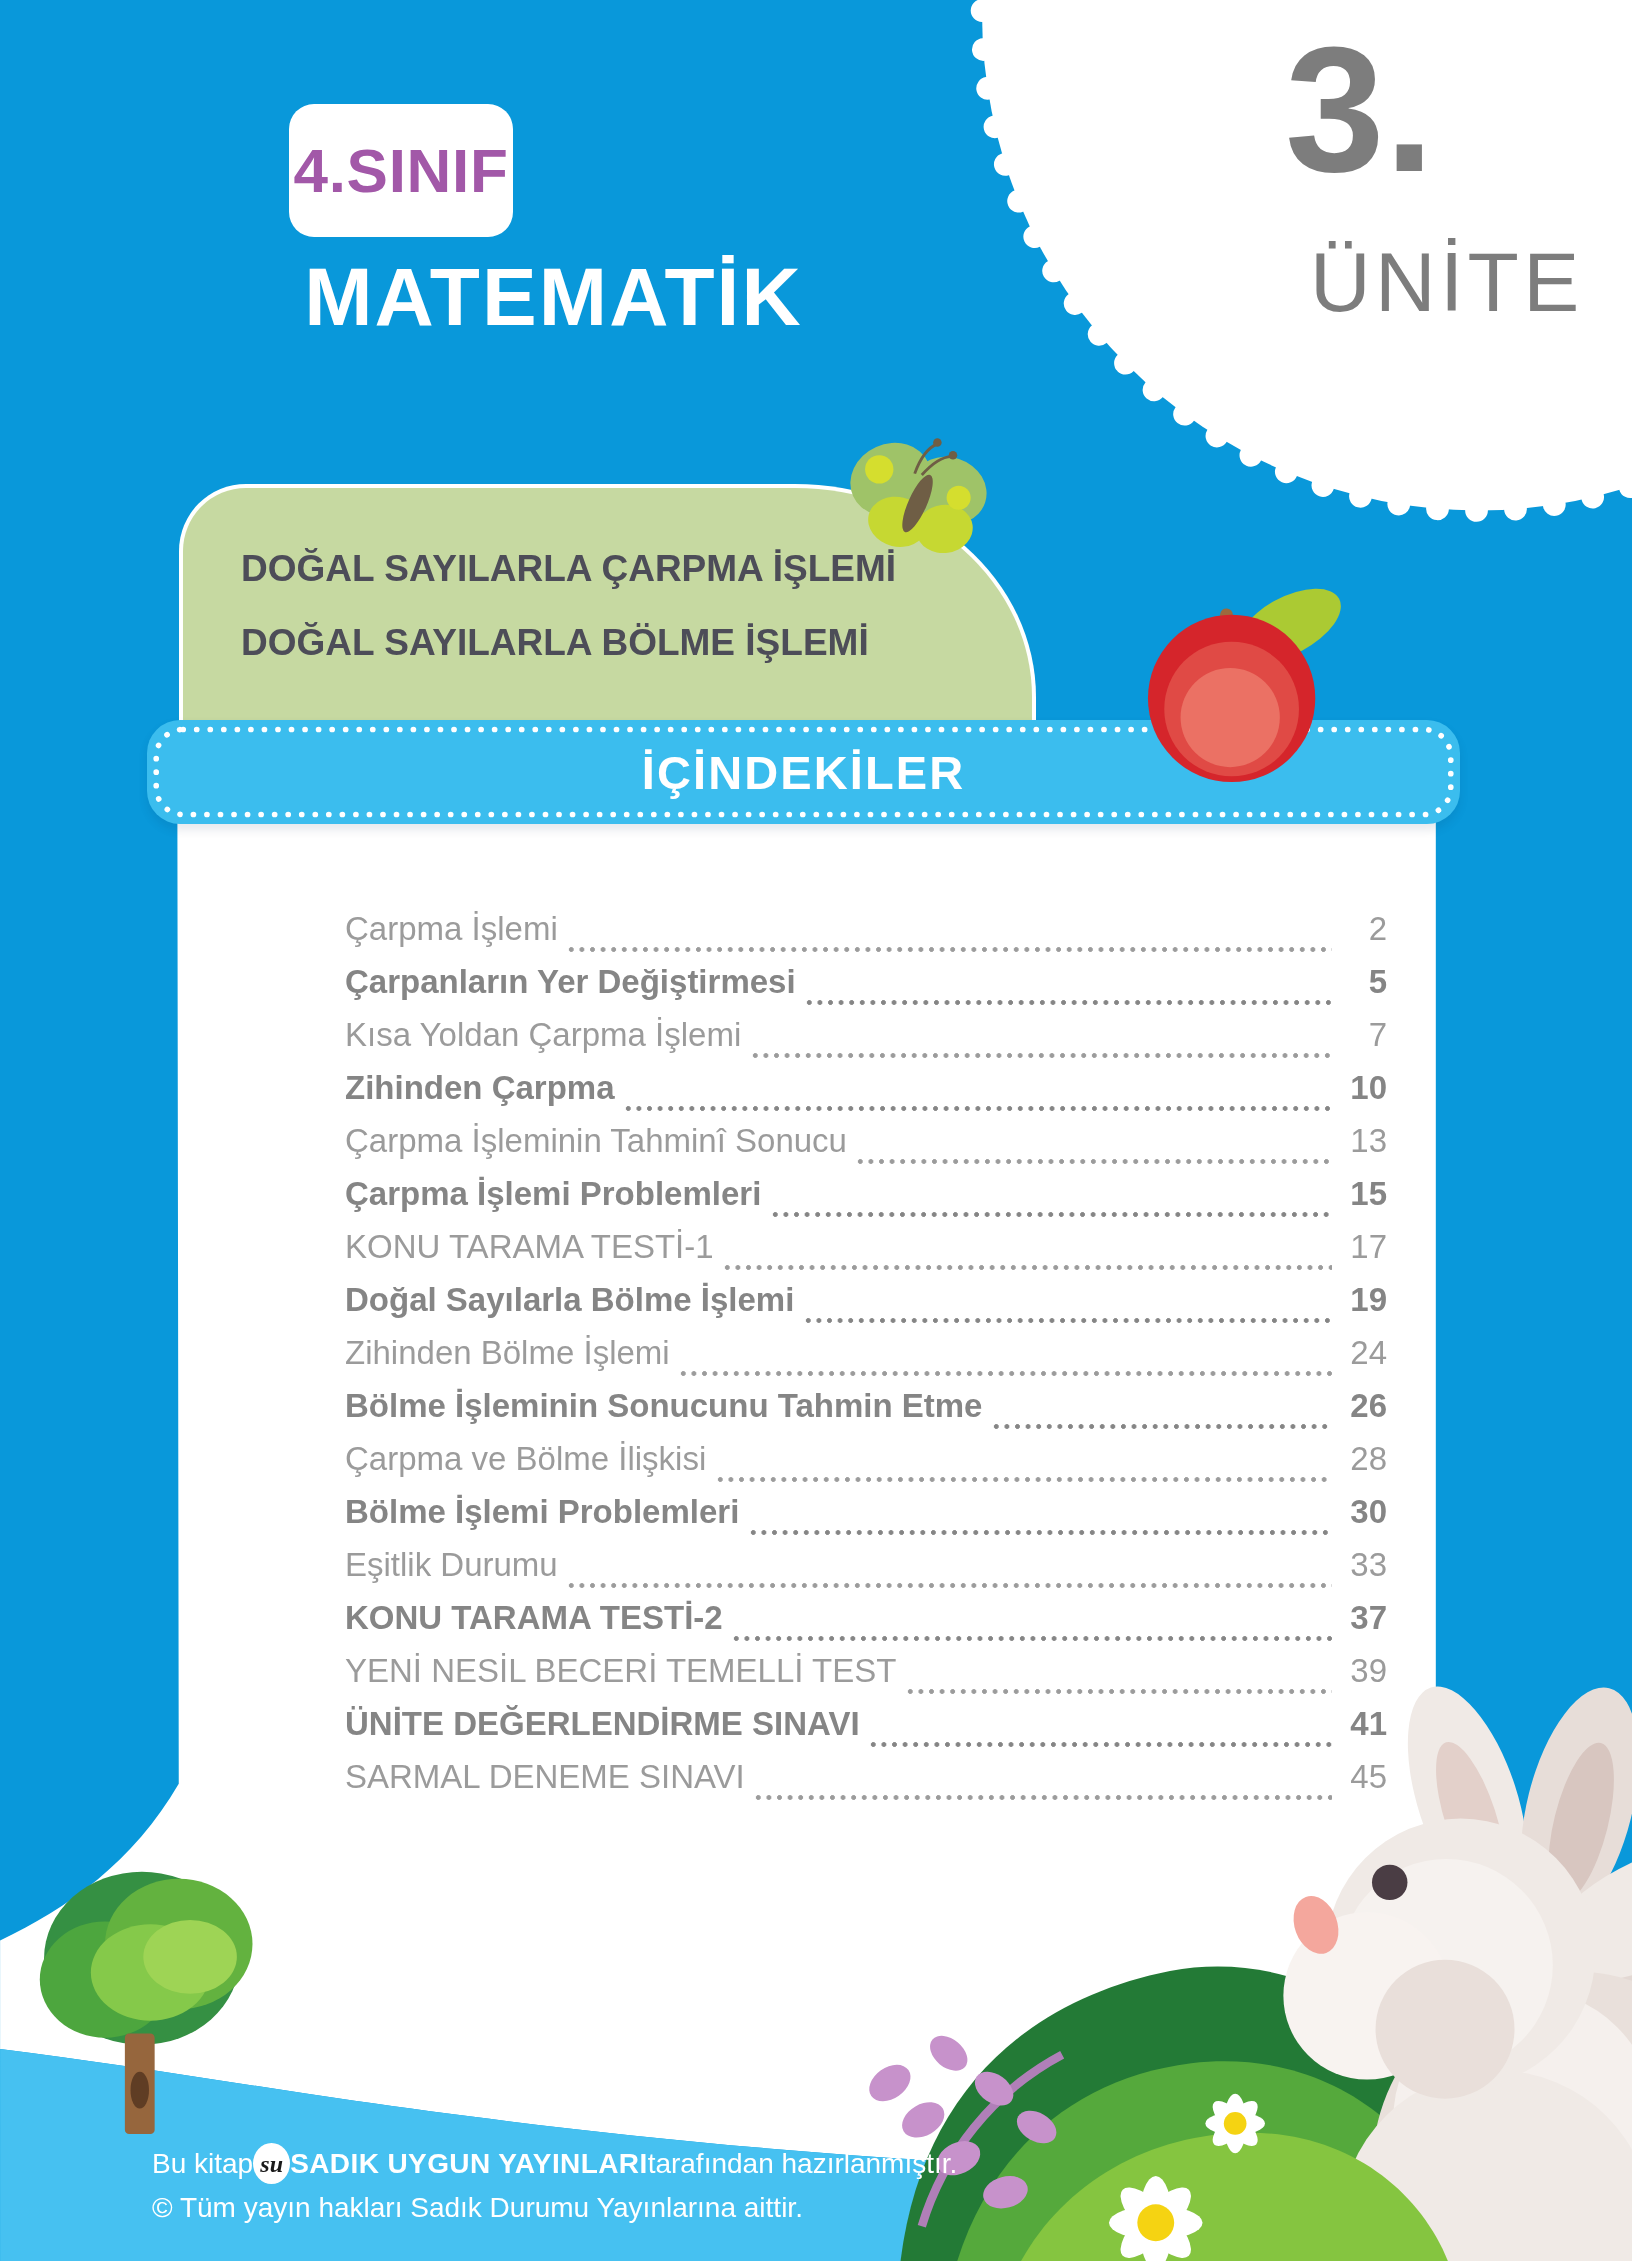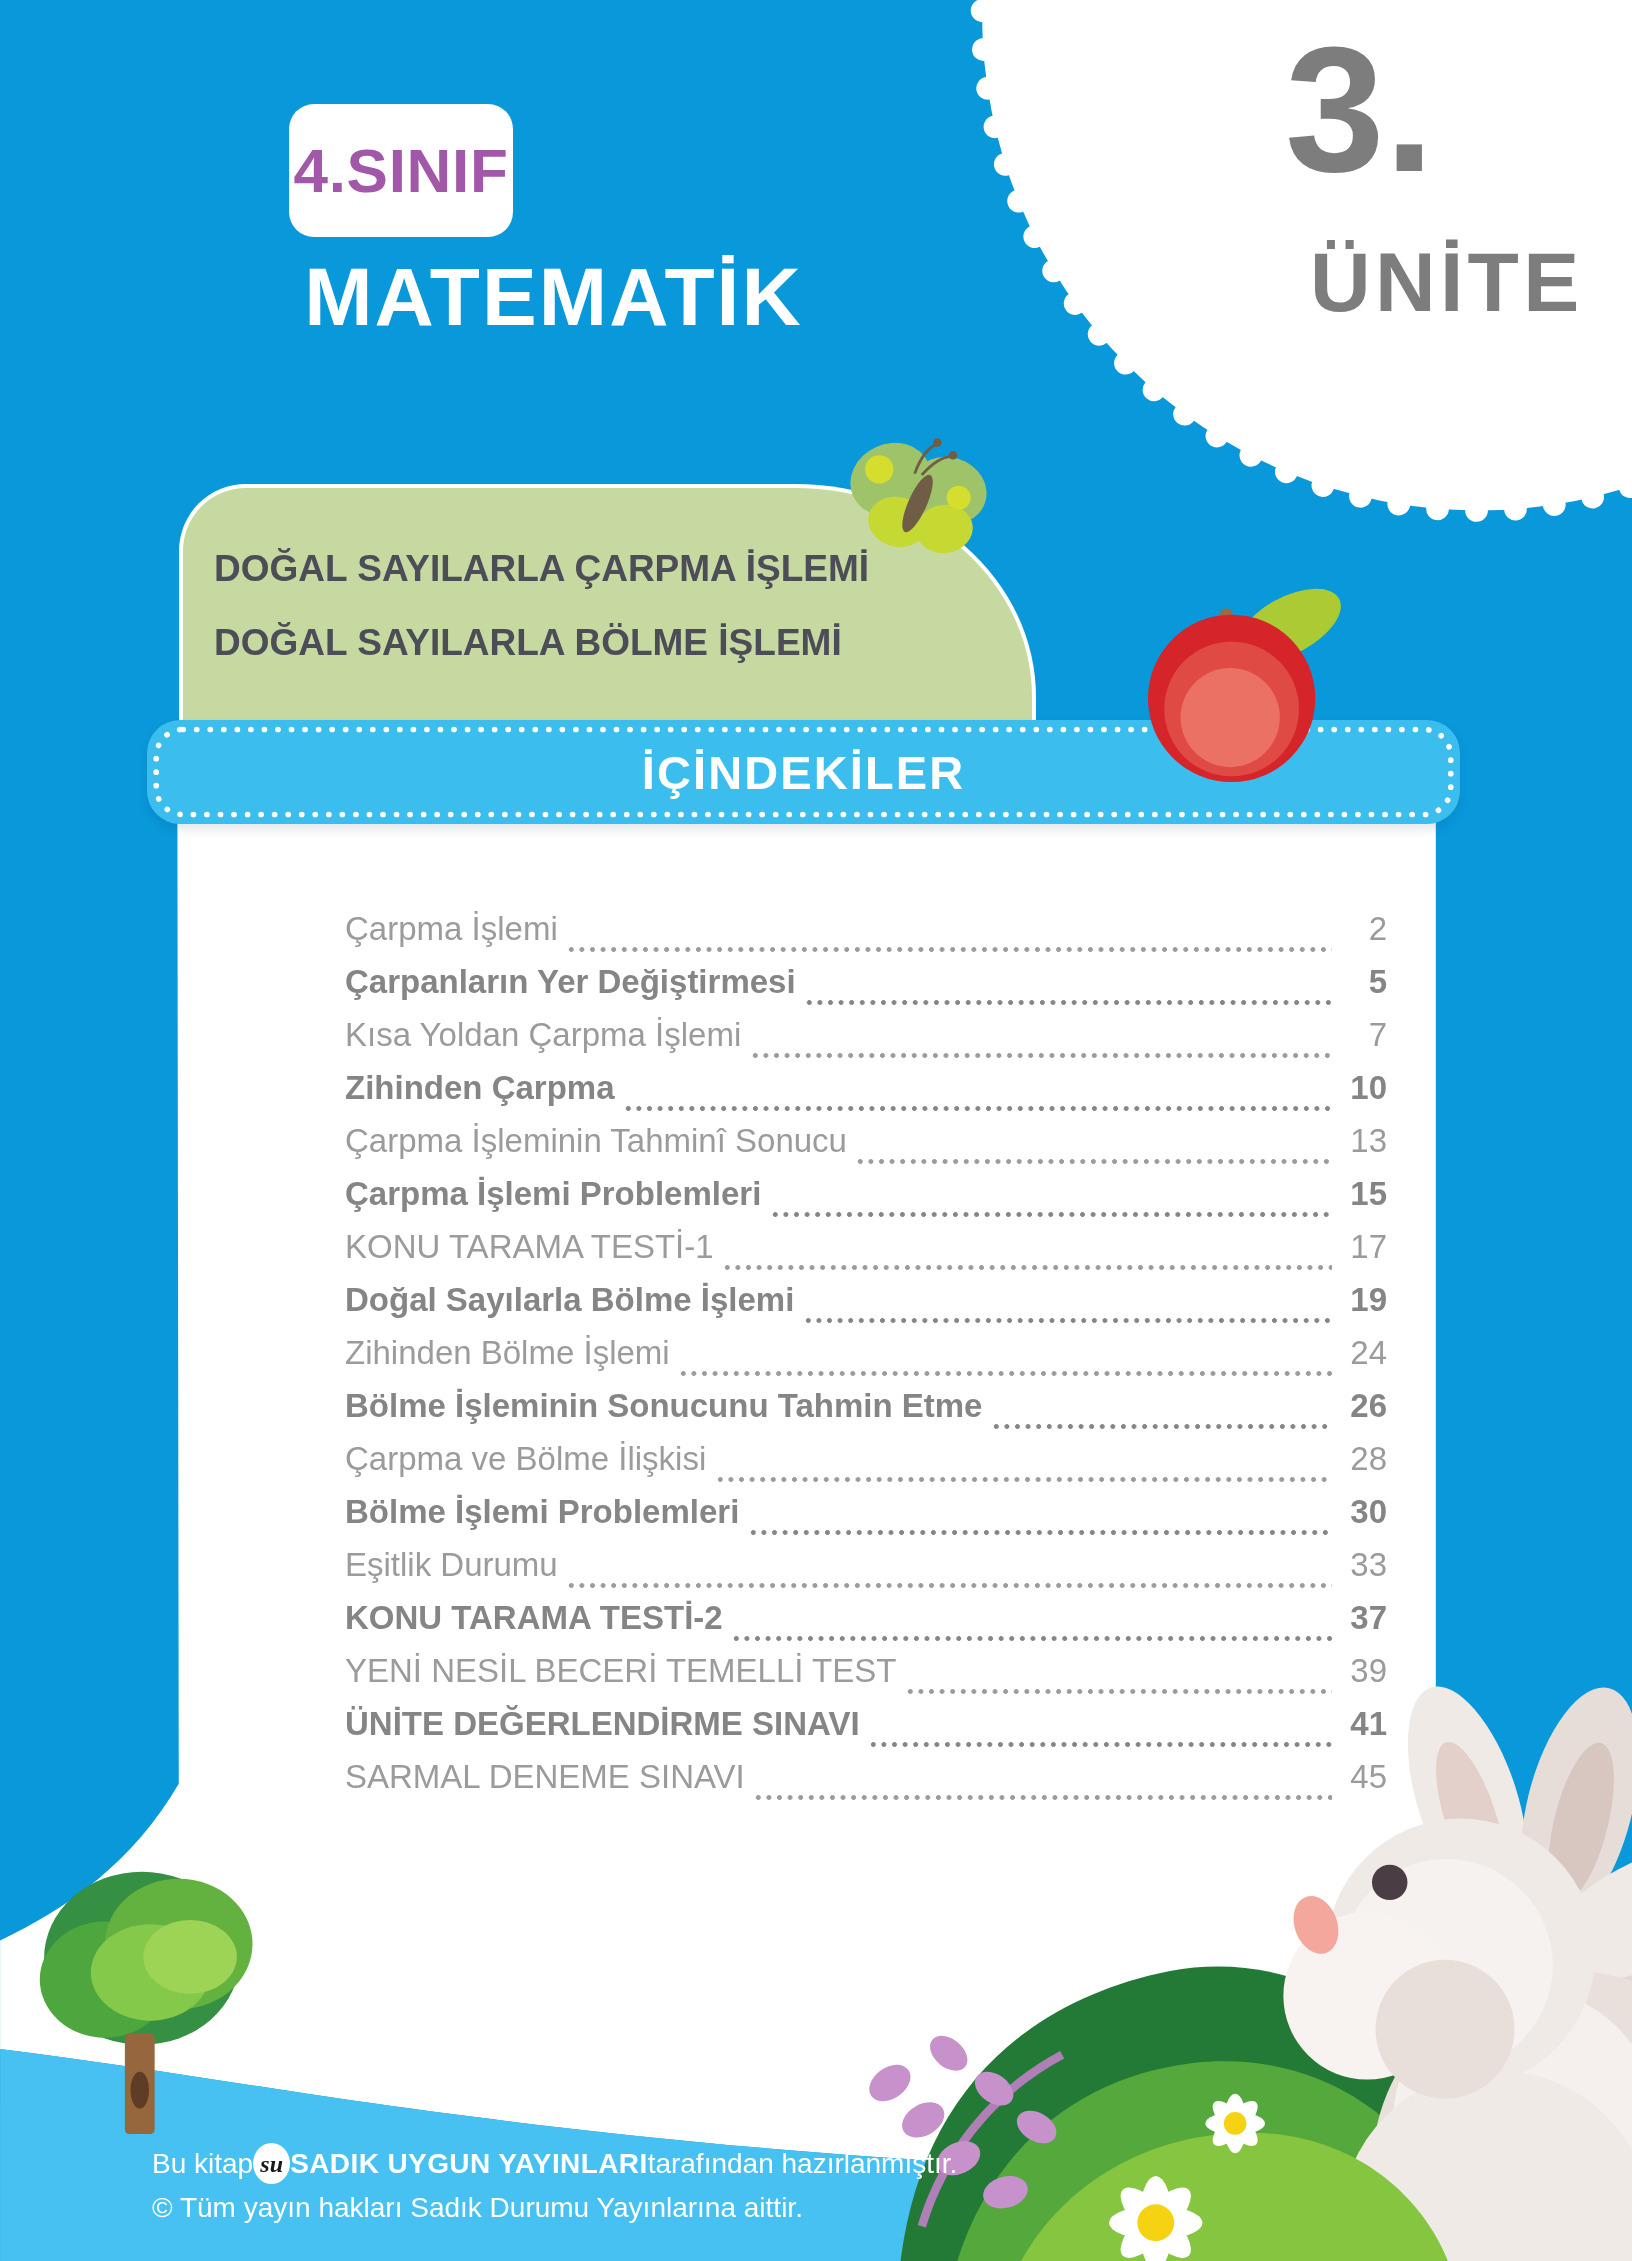--- a/index.html
+++ b/index.html
@@ -22,30 +22,30 @@
   .subject-title{
     position:absolute;left:213px;top:250px;width:681px;text-align:center;
     font-size:82px;font-weight:700;color:#ffffff;letter-spacing:2.1px;z-index:9;
   }
   .unit-number{
     position:absolute;left:1285px;top:20px;width:298px;text-align:left;
     font-size:179px;font-weight:700;color:#7d7d7d;z-index:9;line-height:1;
   }
   .unit-label{
     position:absolute;left:1310px;top:240px;width:323px;
-    font-size:84px;font-weight:700;color:#7d7d7d;letter-spacing:4.3px;z-index:9;line-height:1;
+    font-size:84px;font-weight:400;color:#7d7d7d;letter-spacing:4.3px;z-index:9;line-height:1;
   }
 
   
   .topics-panel{
     position:absolute;left:179px;top:484px;width:857px;height:248px;
     background:#c6d9a1;border:4.3px solid #ffffff;border-bottom:none;
     border-radius:67px 241px 0 0 / 67px 213px 0 0;
     box-sizing:border-box;z-index:2;
-    padding:62px 0 0 31px;
+    padding:62px 0 0 58px;
   }
   .topic-line{
     font-size:37px;font-weight:700;color:#4d4d58;letter-spacing:0px;
     line-height:1.0; margin-bottom:37px; white-space:nowrap;
   }
 
   
   .contents-banner{
     position:absolute;left:147px;top:720px;width:1313px;height:104px;
     background:#3bbdee;border-radius:33px;z-index:5;

